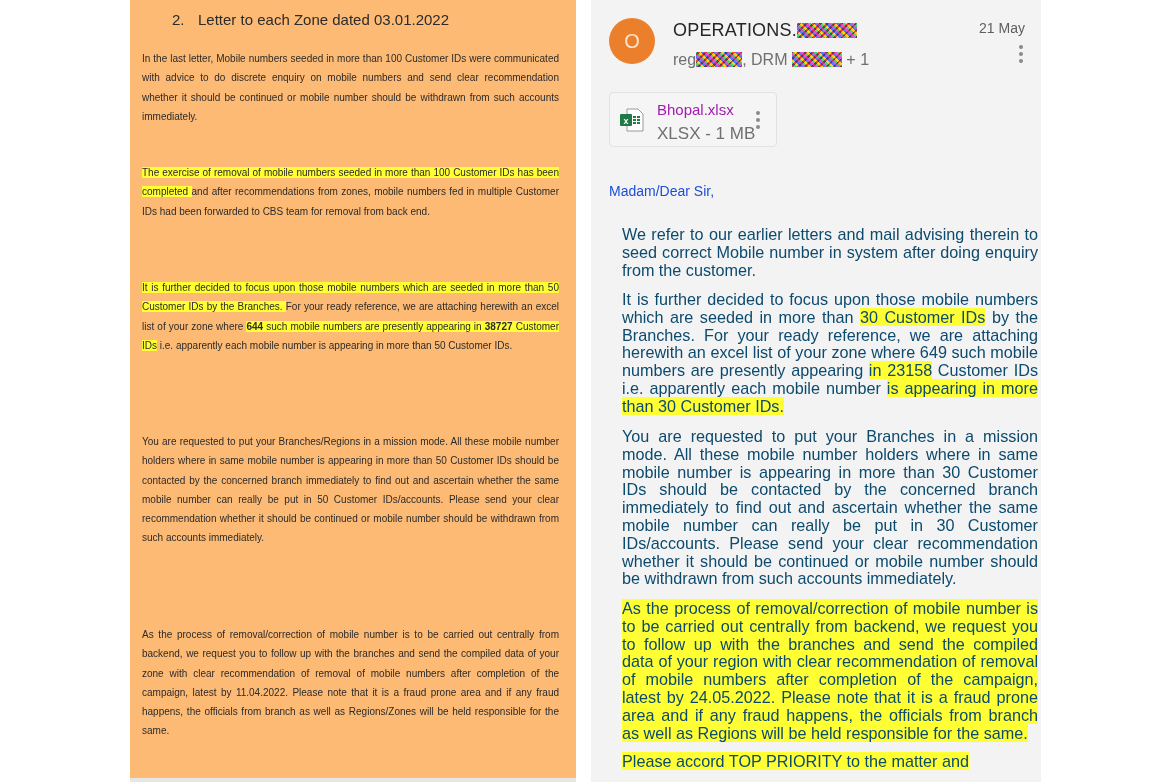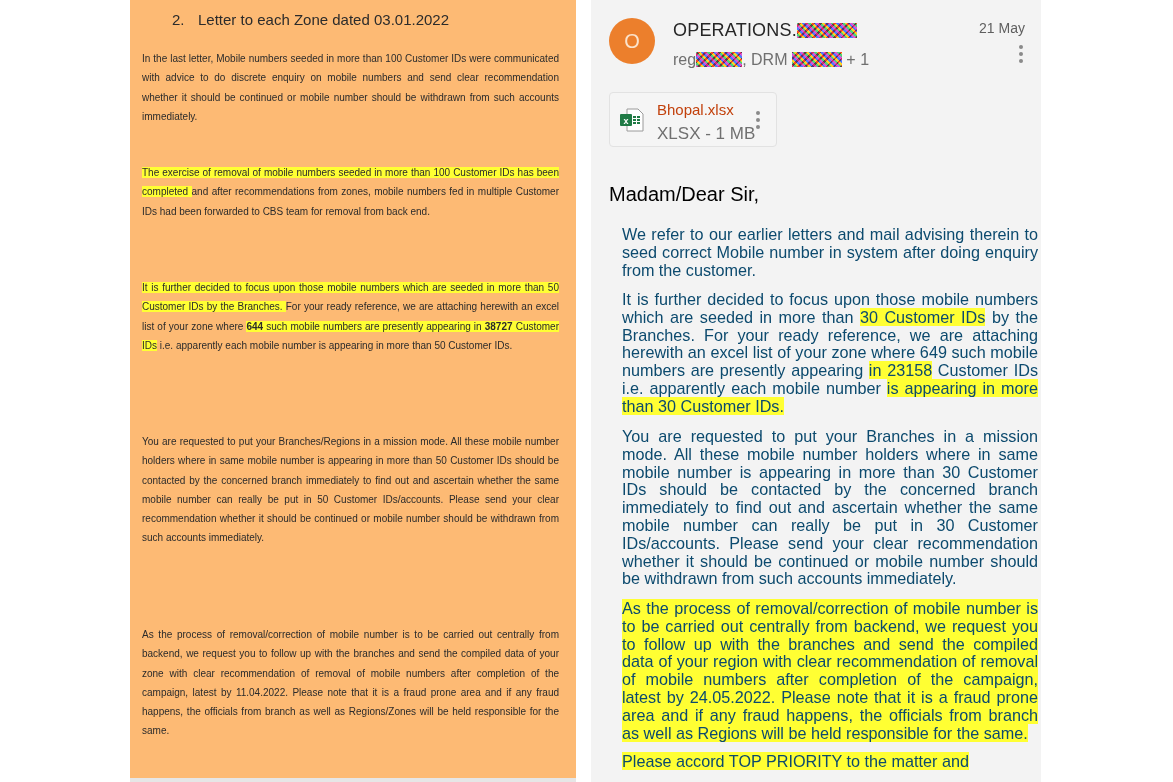--- a/index.html
+++ b/index.html
@@ -148,36 +148,36 @@
       left: 9px;
       top: 14px;
       width: 26px;
       height: 26px;
     }
     .att-name {
       position: absolute;
       left: 47px;
       top: 8px;
       font-size: 15px;
-      color: #c2410c;
+      color: #a21caf;
     }
     .att-meta {
       position: absolute;
       left: 47px;
       top: 31px;
       font-size: 17px;
       color: #707070;
     }
     .att-kebab { left: 145px; top: 18px; }
     .greeting {
       position: absolute;
       left: 18px;
       top: 183px;
-      font-size: 20px;
-      color: #000000;
+      font-size: 14px;
+      color: #1d4ed8;
     }
     .right-para {
       position: absolute;
       left: 18px;
       width: 416px;
       font-size: 16.2px;
       line-height: 17.8px;
       text-align: justify;
       color: #0c4a6e;
       margin: 13px;

